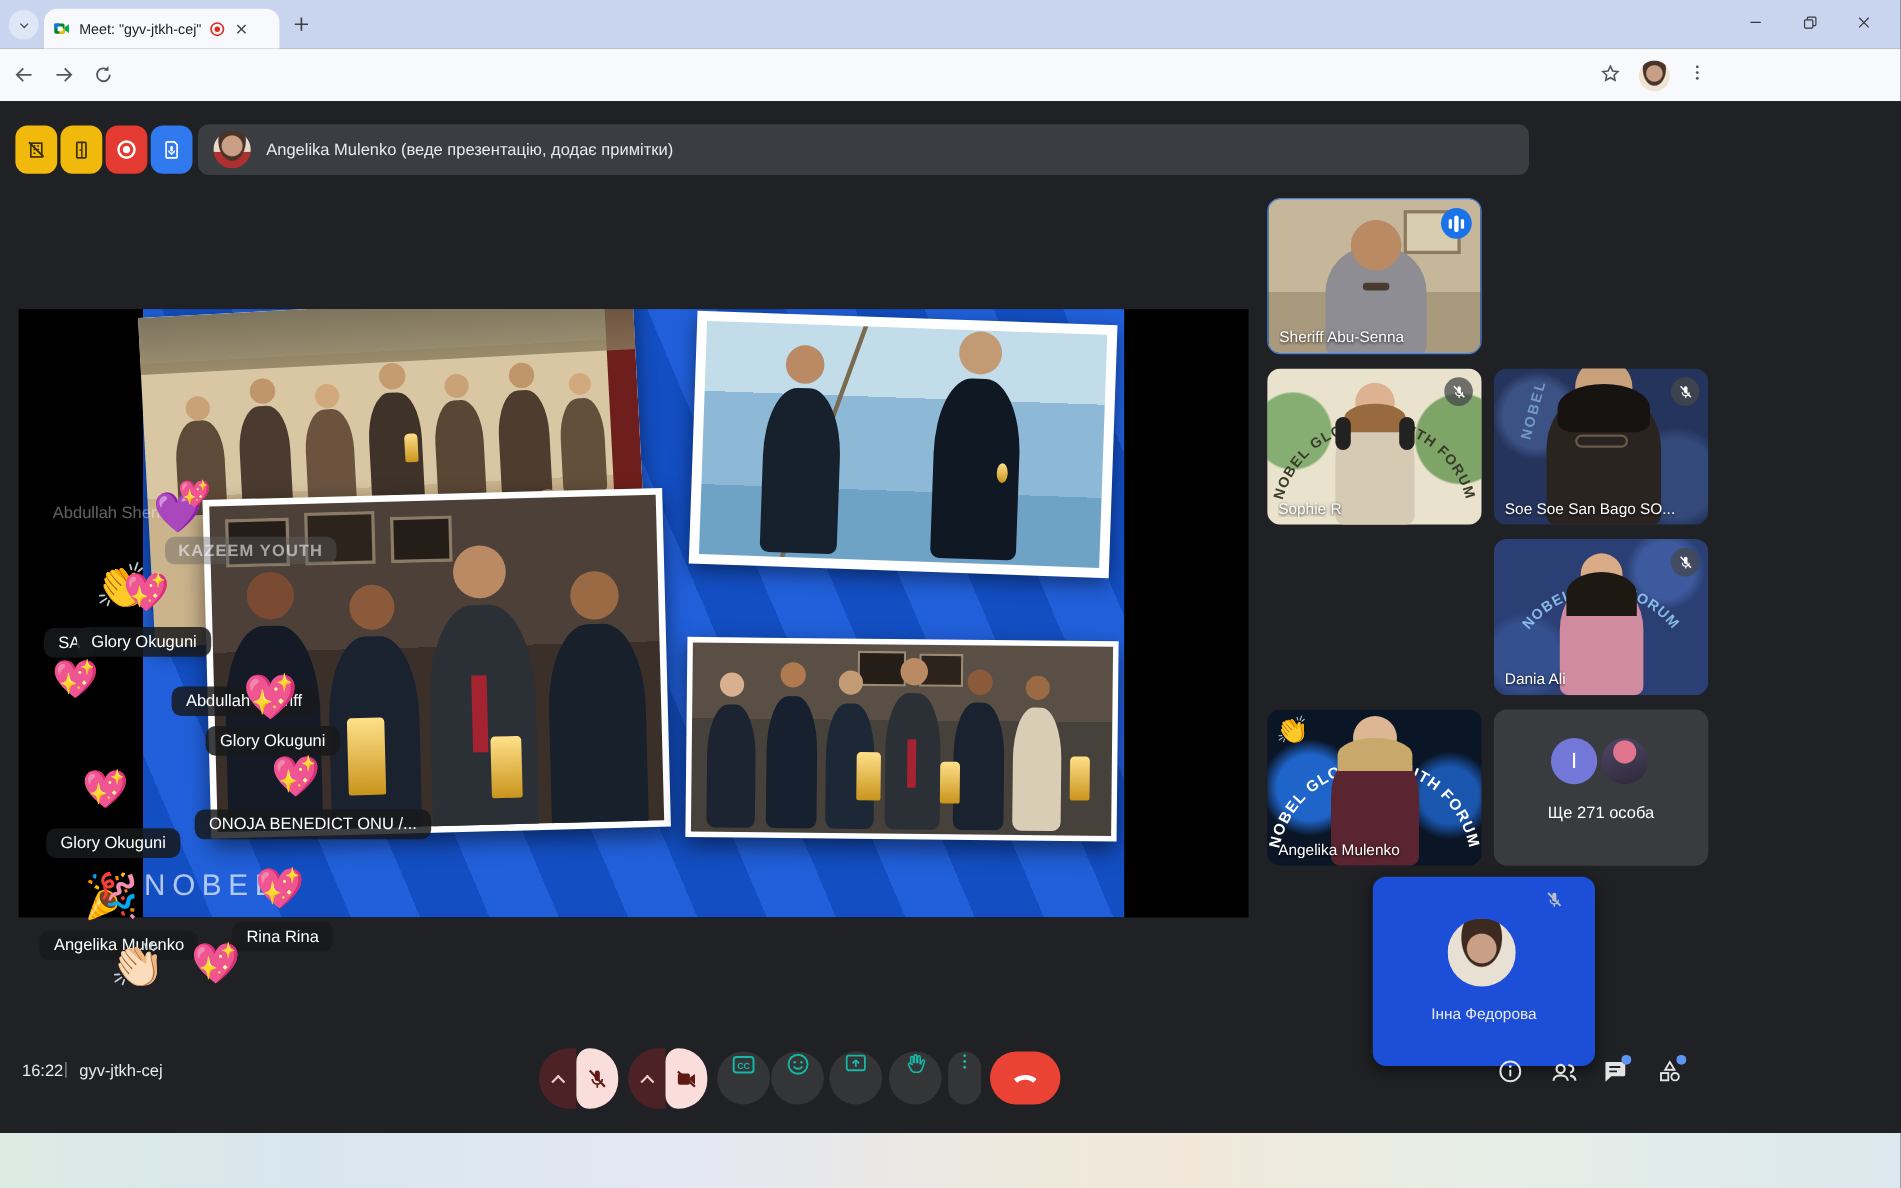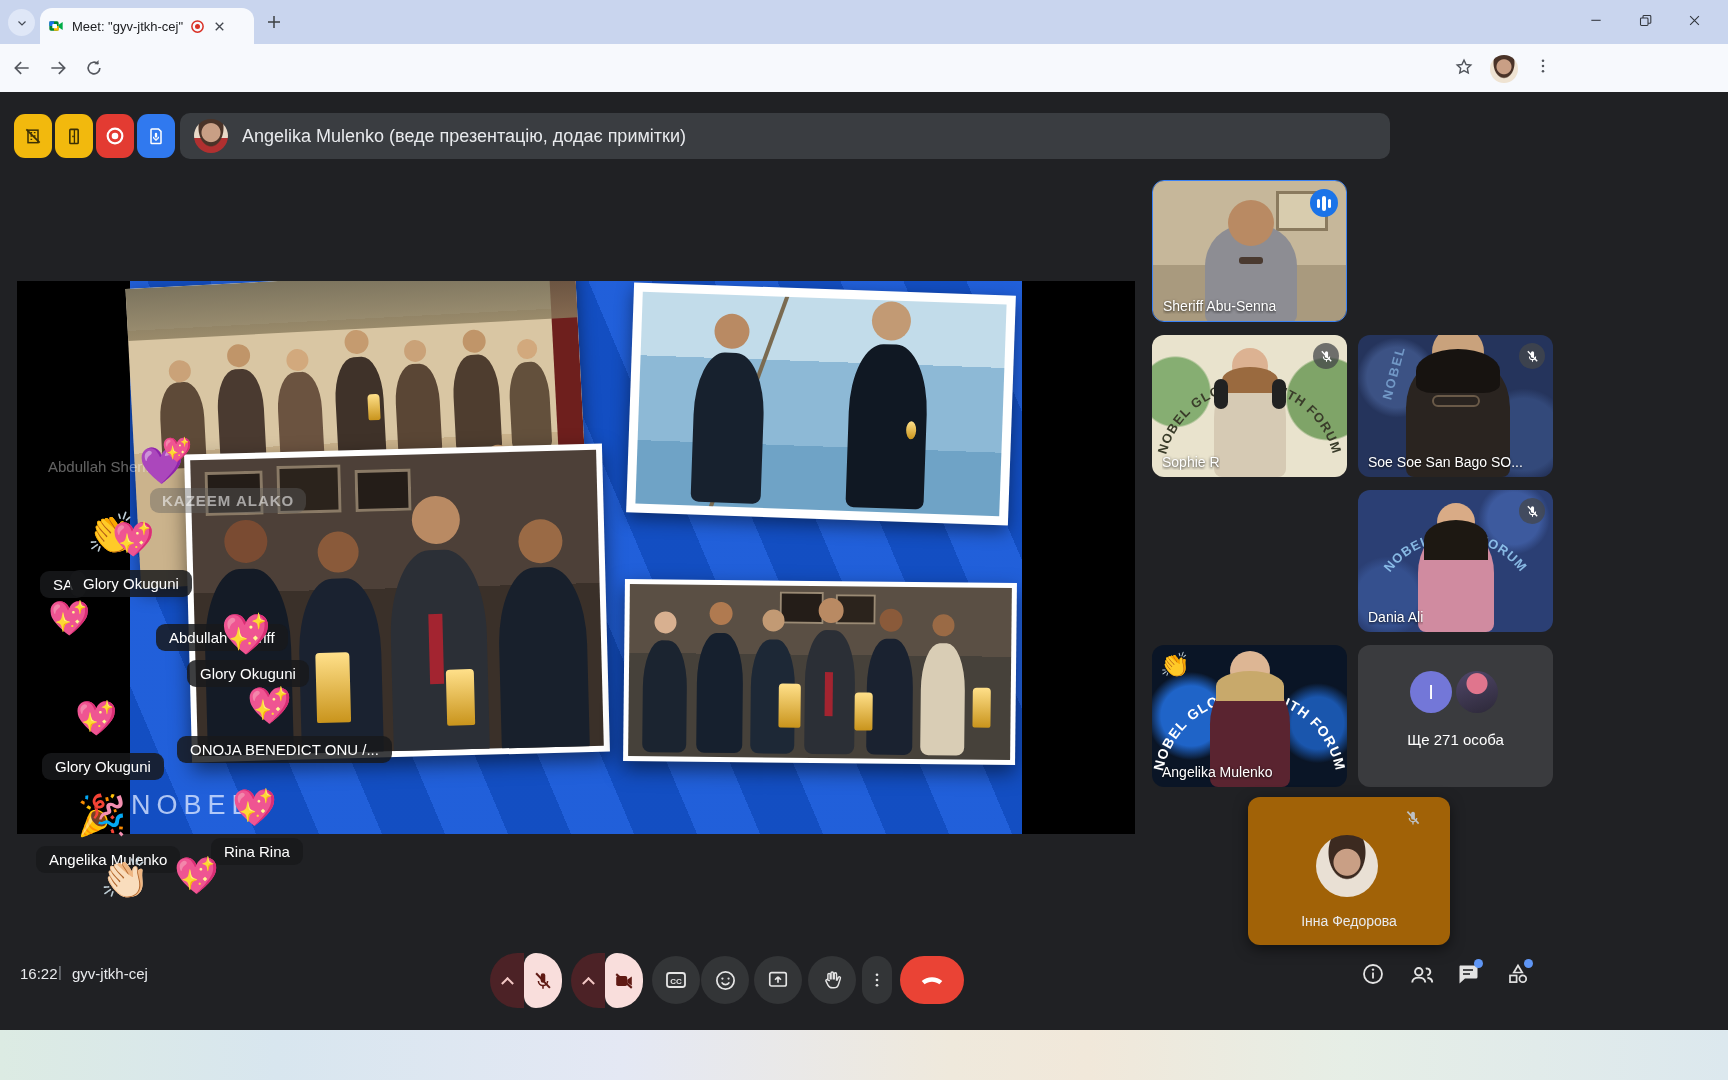--- a/index.html
+++ b/index.html
@@ -18,21 +18,21 @@
   .urlpill{position:absolute;left:112px;top:51px;width:1336px;height:34px;background:#e9edf6;border-radius:17px;
     display:flex;align-items:center}
   .url-text{font-size:14.5px;color:#1f2227;margin-left:10px;letter-spacing:.1px}
   .navic{color:#54575e}
   .winctl{position:absolute;top:0;width:46px;height:40px;display:flex;align-items:center;justify-content:center;color:#33373e}
 
   
   #meet{position:absolute;left:0;top:92px;width:1728px;height:938px;background:#202124}
   .topbtn{position:absolute;top:22px;width:38px;height:44px;border-radius:11px;display:flex;align-items:center;justify-content:center}
   #banner{position:absolute;left:180px;top:21px;width:1210px;height:46px;background:#3a3d41;border-radius:10px;
-    display:flex;align-items:center;padding:0 14px;color:#e8eaed;font-size:18px}
+    display:flex;align-items:center;padding:0 14px;color:#e8eaed;font-size:15px}
   .avatar-s{width:34px;height:34px;border-radius:50%;margin-right:14px;flex:0 0 auto;
     background:radial-gradient(circle at 50% 40%,#c99f85 0 9px,transparent 10px),
                radial-gradient(ellipse at 50% 26%,#4a3328 0 12px,transparent 13px),
                linear-gradient(#e9d9c8 55%,#b03030 56%)}
   #stage{position:absolute;left:17px;top:189px;width:1118px;height:553px;background:#000;overflow:hidden}
   #slide{position:absolute;left:113px;top:0;width:892px;height:553px;
     background:repeating-linear-gradient(67deg,rgba(0,0,0,.10) 0 58px,rgba(255,255,255,.05) 58px 116px),#1557d8}
   .photo{position:absolute;overflow:hidden}
   .pn{position:absolute;border-radius:42% 42% 8px 8px;background:var(--c,#223)}
   .pn::before{content:"";position:absolute;width:50%;aspect-ratio:1;border-radius:50%;background:var(--s,#c9a27c);left:25%;top:-26%}
@@ -56,22 +56,22 @@
     display:flex;align-items:center;justify-content:center;gap:2px}
   .speakbadge i{display:block;width:3.5px;background:#fff;border-radius:2px}
   .arcsvg{position:absolute;inset:0;width:100%;height:100%}
 
   
   .botext{position:absolute;color:#e8eaed;font-size:15px}
   .cgrp{position:absolute;top:953px;height:55px;display:flex}
   .cgrp .chev{width:34px;background:#4c2226;border-radius:28px 0 0 28px;display:flex;align-items:center;justify-content:center}
   .cgrp .act{width:38px;background:#f9dedc;border-radius:12px 26px 26px 12px;display:flex;align-items:center;justify-content:center;color:#5f1a14}
   .chev span{width:9px;height:9px;border-left:2px solid #f2c7c4;border-top:2px solid #f2c7c4;transform:rotate(45deg) translate(2px,2px)}
-  .cbtn{position:absolute;top:956px;width:48px;height:48px;border-radius:50%;background:#333537;color:#e5e5e5;
-    display:flex;align-items:center;justify-content:center}
+  .cbtn{position:absolute;top:956px;width:48px;height:48px;border-radius:50%;background:#333537;color:#14b8a6;
+    display:flex;align-items:flex-start;justify-content:center}
   .ricon{position:absolute;top:962px;color:#e3e3e3;display:flex;align-items:center;justify-content:center}
   .bluedot{position:absolute;width:9px;height:9px;border-radius:50%;background:#5f96f5}
   #badge280{position:absolute;left:1420px;top:941px;background:#55585c;color:#fff;font-size:12px;font-weight:600;
     padding:2px 9px;border-radius:10px}
 
   
   #taskbar{position:absolute;left:0;top:1030px;width:1728px;height:50px;
     background:linear-gradient(90deg,#dcebe3,#d8e6ef 16%,#e4e8f4 36%,#efe9dc 55%,#f1e8da 63%,#e6eee6 78%,#dce8ee 100%)}
 </style>
 </head>
@@ -334,21 +334,21 @@
             <span class="tr" style="left:226px;top:106px;width:18px;height:38px"></span>
             <span class="tr" style="left:344px;top:100px;width:18px;height:40px"></span>
           </div>
         </div>
       </div>
     </div>
 
     <div id="watermark">NOBEL</div>
 
     <span class="faded" style="left:48px;top:366px">Abdullah Sheriff</span>
-    <span class="fadedpill" style="left:150px;top:396px">KAZEEM ALAKO</span>
+    <span class="fadedpill" style="left:150px;top:396px">KAZEEM YOUTH</span>
 
     <span class="pillr" style="left:40px;top:479px">SA</span>
     <span class="pillr" style="left:70px;top:478px">Glory Okuguni</span>
     <span class="pillr" style="left:156px;top:532px">Abdullah Sheriff</span>
     <span class="pillr" style="left:187px;top:568px">Glory Okuguni</span>
     <span class="pillr" style="left:177px;top:644px">ONOJA BENEDICT ONU /...</span>
     <span class="pillr" style="left:42px;top:661px">Glory Okuguni</span>
     <span class="pillr" style="left:36px;top:754px">Angelika Mulenko</span>
     <span class="pillr" style="left:211px;top:746px">Rina Rina</span>
 
@@ -444,21 +444,21 @@
     </div>
 
     <div class="tile" style="left:1358px;top:553px;background:#3a3b3e">
       <span class="abs" style="left:52px;top:26px;width:42px;height:42px;border-radius:50%;background:#7377d8;color:#fff;
         display:flex;align-items:center;justify-content:center;font-size:20px">I</span>
       <span class="abs" style="left:98px;top:26px;width:42px;height:42px;border-radius:50%;
         background:radial-gradient(circle at 50% 30%,#e0758d 0 10px,transparent 11px),linear-gradient(160deg,#51486a,#2c2838)"></span>
       <span class="abs" style="left:0;top:86px;width:100%;text-align:center;color:#fff;font-size:15px">Ще 271 особа</span>
     </div>
 
-    <div class="abs" style="left:1248px;top:705px;width:202px;height:148px;border-radius:12px;background:#a16207;box-shadow:0 4px 14px rgba(0,0,0,.5)">
+    <div class="abs" style="left:1248px;top:705px;width:202px;height:172px;border-radius:12px;background:#1d4ed8;box-shadow:0 4px 14px rgba(0,0,0,.5)">
       <span class="abs" style="left:156px;top:12px;color:#bdc1c6">
         <svg width="18" height="18" viewBox="0 0 24 24">
             <use href="#s-micoff"></use>
           </svg>
       </span>
       <span class="abs" style="left:68px;top:38px;width:62px;height:62px;border-radius:50%;
         background:radial-gradient(circle at 50% 44%,#c99f85 0 13px,transparent 14px),radial-gradient(ellipse at 50% 28%,#3c2a20 0 18px,transparent 19px),#e9e0d4"></span>
       <span class="abs" style="left:0;top:116px;width:100%;text-align:center;color:#e8eaed;font-size:14px">Інна Федорова</span>
     </div>
 

